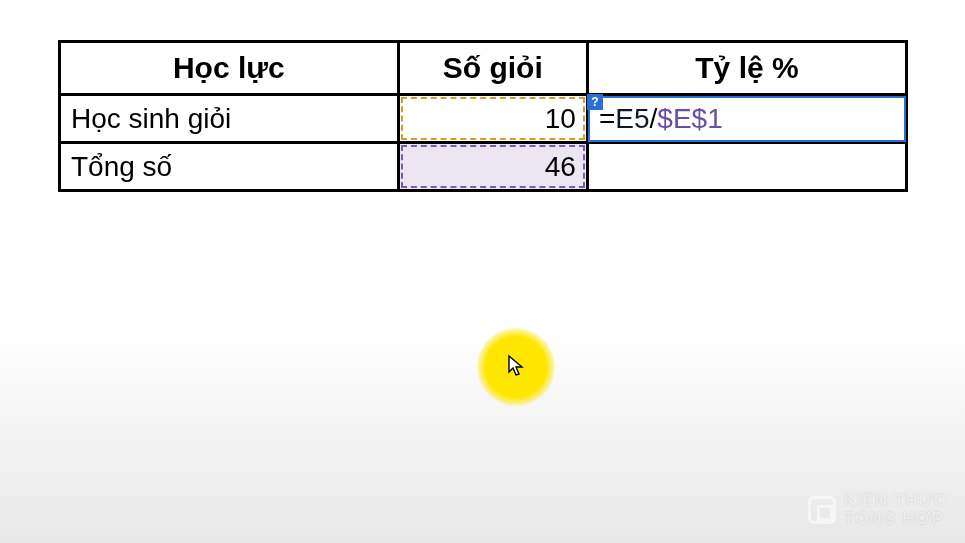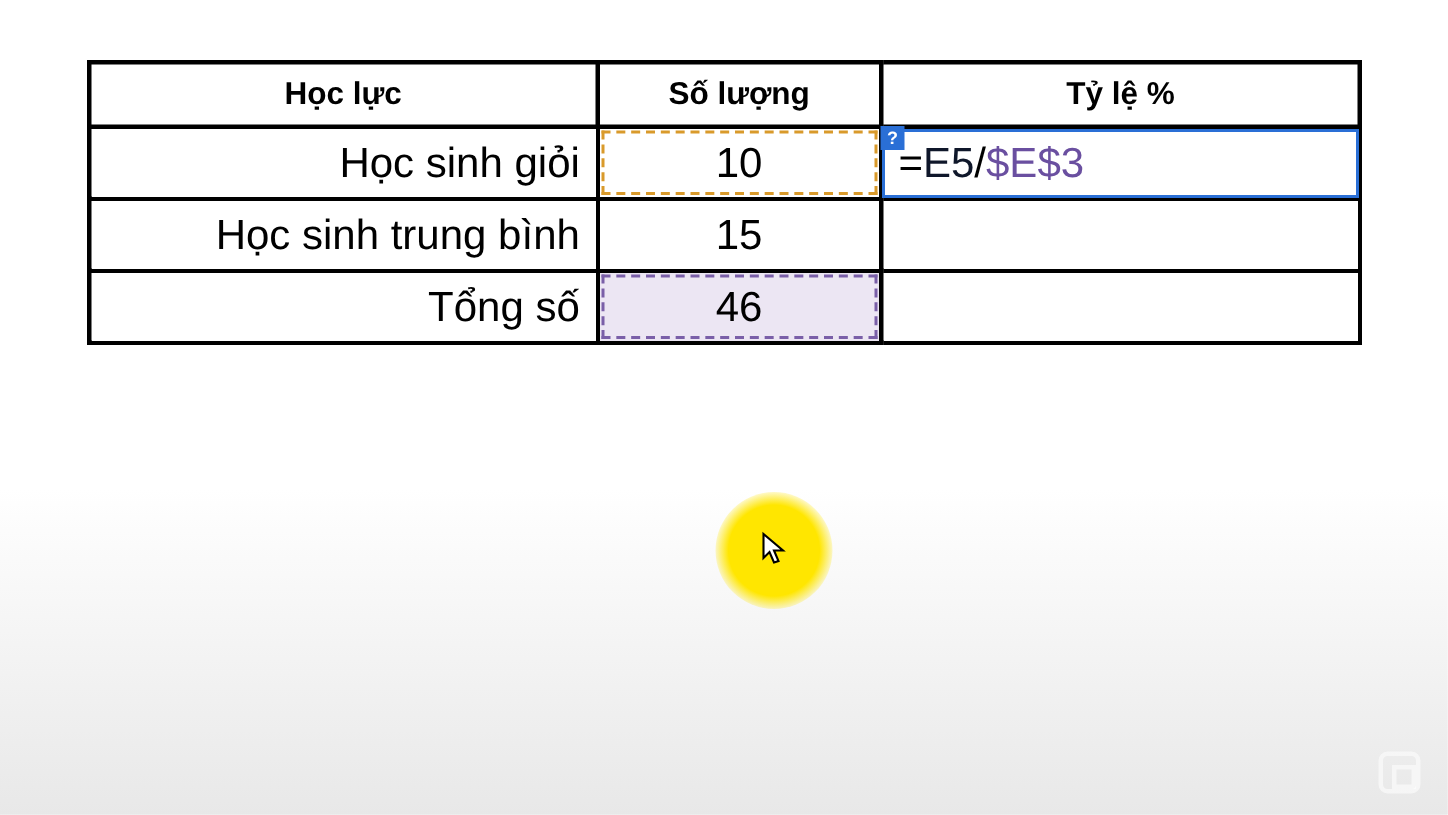--- a/index.html
+++ b/index.html
@@ -14,35 +14,35 @@
   .sheet {
     position: absolute;
     top: 40px;
     left: 58px;
     width: 850px;
     border-collapse: collapse;
   }
   .hdr td {
     border: 3px solid #000;
     font-weight: bold;
-    font-size: 21px;
+    font-size: 30px;
     text-align: center;
     padding: 8px 10px;
     background: #fff;
   }
   .body-row td {
     border: 3px solid #000;
     font-size: 28px;
     padding: 6px 10px;
     background: #fff;
     height: 48px;
     position: relative;
   }
-  .col-a { width: 340px; text-align: right; }
-  .col-b { width: 190px; text-align: center; }
+  .col-a { width: 340px; text-align: left; }
+  .col-b { width: 190px; text-align: right; }
   .col-c { width: 320px; text-align: left; }
 
   
   .ref-orange::after {
     content: "";
     position: absolute;
     top: 1px; left: 1px; right: 1px; bottom: 1px;
     border: 2px dashed #d99a2b;
     pointer-events: none;
   }
@@ -126,51 +126,50 @@
     top: 6px; left: 6px;
   }
 </style>
 </head>
 <body>
 
 <table class="sheet">
   <tbody>
       <tr class="hdr">
     <td class="col-a">Học lực</td>
-    <td class="col-b">Số lượng</td>
+    <td class="col-b">Số giỏi</td>
     <td class="col-c">Tỷ lệ %</td>
   </tr>
 
   <tr class="body-row">
     <td class="col-a">Học sinh giỏi</td>
     <td class="col-b ref-orange">10</td>
     <td class="col-c active-cell">
       <span class="badge">?</span>
-      <span class="formula-eq">=</span><span class="formula-ref1">E5</span><span class="formula-op">/</span><span class="formula-ref2">$E$3</span>
+      <span class="formula-eq">=</span><span class="formula-ref1">E5</span><span class="formula-op">/</span><span class="formula-ref2">$E$1</span>
     </td>
   </tr>
 
 
-  <tr class="body-row">
-    <td class="col-a">Học sinh trung bình</td>
-    <td class="col-b">15</td>
-    <td class="col-c"></td>
-  </tr>
 
 
   <tr class="body-row">
     <td class="col-a">Tổng số</td>
     <td class="col-b ref-purple">46</td>
     <td class="col-c"></td>
   </tr>
 </tbody>
   </table>
 
 <div class="cursor-halo" style="top:328px; left:477px;"></div>
 <div class="cursor-arrow" style="top:356px; left:509px;">
   <svg width="20" height="24" viewBox="0 0 20 24">
     <path d="M2 2 L2 18 L6 14 L9 21 L12 20 L9 13 L15 13 Z" fill="#fff" stroke="#000" stroke-width="1.4"></path>
   </svg>
 </div>
 
 <div class="watermark">
   <div class="wm-icon"></div>
+  <div>
+    <div>KIẾN THỨC</div>
+    <div>TỔNG HỢP</div>
+  </div>
 </div>
 
 </body></html>

